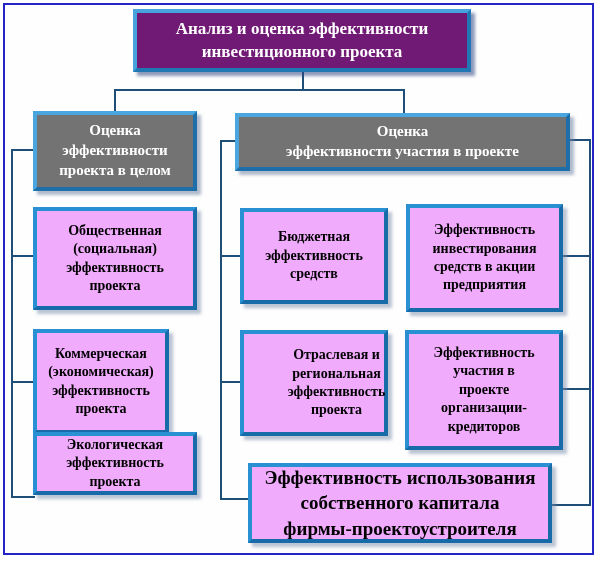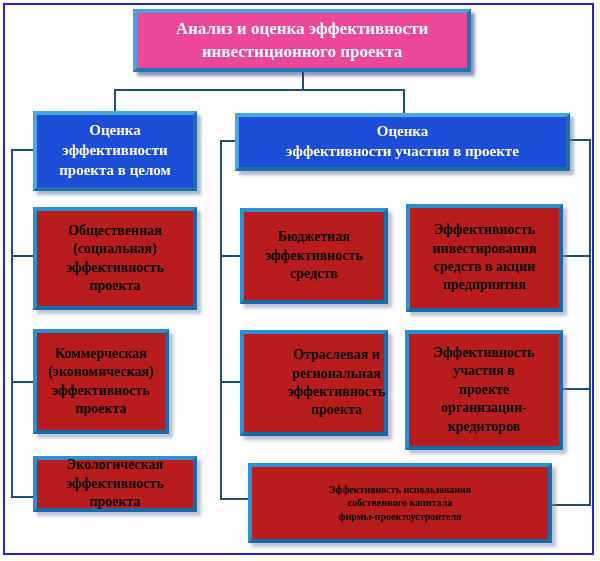--- a/index.html
+++ b/index.html
@@ -13,33 +13,33 @@
     position:absolute;left:3px;top:3px;width:591px;height:552px;
     border:2px solid #2424c4;box-sizing:border-box;background:#fefefe;
   }
   .box{
     position:absolute;box-sizing:border-box;
     display:flex;align-items:center;justify-content:center;
     text-align:center;font-weight:bold;white-space:pre-line;
     line-height:1.32;
   }
   .root-box{
-    background:#ec4899;color:#ffffff;
+    background:#701a75;color:#ffffff;
     border:4px solid;border-color:#47a3dd #2176b4 #2176b4 #47a3dd;
     box-shadow:4px 4px 3px rgba(45,70,130,0.55);
     font-size:17px;
   }
   .gray-box{
-    background:#1d4ed8;color:#ffffff;
+    background:#737373;color:#ffffff;
     border:4px solid;border-color:#49a6de #1d6ea9 #1d6ea9 #49a6de;
     box-shadow:4px 4px 3px rgba(110,130,160,0.55);
     font-size:15px;
   }
   .white-box{
-    background:#b91c1c;color:#000000;
+    background:#f0abfc;color:#000000;
     border:4px solid;border-color:#2a90d4 #176ba8 #176ba8 #2a90d4;
     box-shadow:4px 4px 3px rgba(120,140,170,0.5);
     font-size:14px;
   }
   .line{position:absolute;background:#1f4e79;}
 </style>
 </head>
 <body>
 
 <div class="frame"></div>
@@ -80,21 +80,21 @@
 <div class="box white-box" style="left:33px;top:207px;width:164px;height:103px;">Общественная
 (социальная)
 эффективность
 проекта</div>
 
 <div class="box white-box" style="left:33px;top:329px;width:136px;height:105px;">Коммерческая
 (экономическая)
 эффективность
 проекта</div>
 
-<div class="box white-box" style="left:33px;top:456px;width:164px;height:56px;">Экологическая
+<div class="box white-box" style="left:33px;top:432px;width:164px;height:63px;">Экологическая
 эффективность
 проекта</div>
 
 <div class="box white-box" style="left:240px;top:208px;width:148px;height:96px;">Бюджетная
 эффективность
 средств</div>
 
 <div class="box white-box" style="left:406px;top:204px;width:157px;height:108px;">Эффективность
 инвестирования
 средств в акции
@@ -104,15 +104,15 @@
 региональная
 эффективность
 проекта</div>
 
 <div class="box white-box" style="left:405px;top:330px;width:158px;height:120px;">Эффективность
 участия в
 проекте
 организации-
 кредиторов</div>
 
-<div class="box white-box" style="left:248px;top:463px;width:304px;height:80px;font-size:10px;">Эффективность использования
+<div class="box white-box" style="left:248px;top:463px;width:304px;height:80px;font-size:19px;">Эффективность использования
 собственного капитала
 фирмы-проектоустроителя</div>
 
 </body></html>

